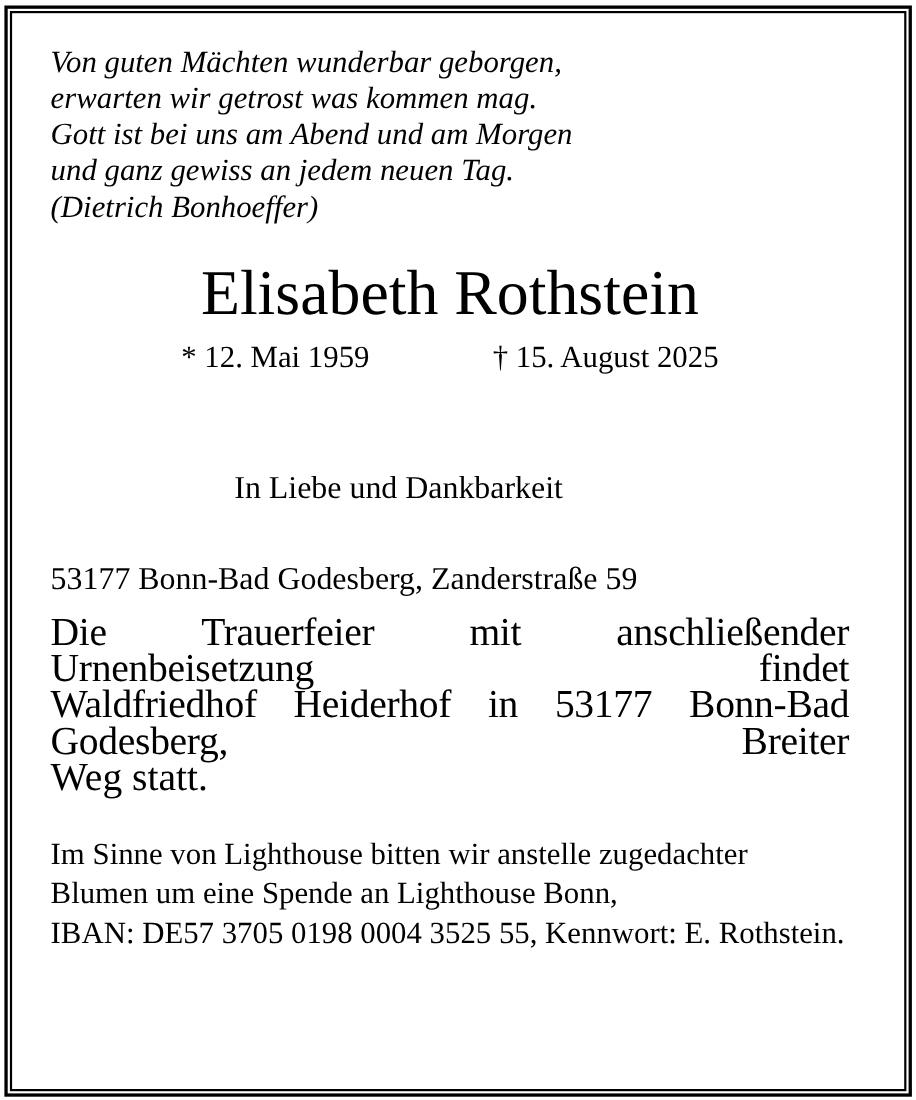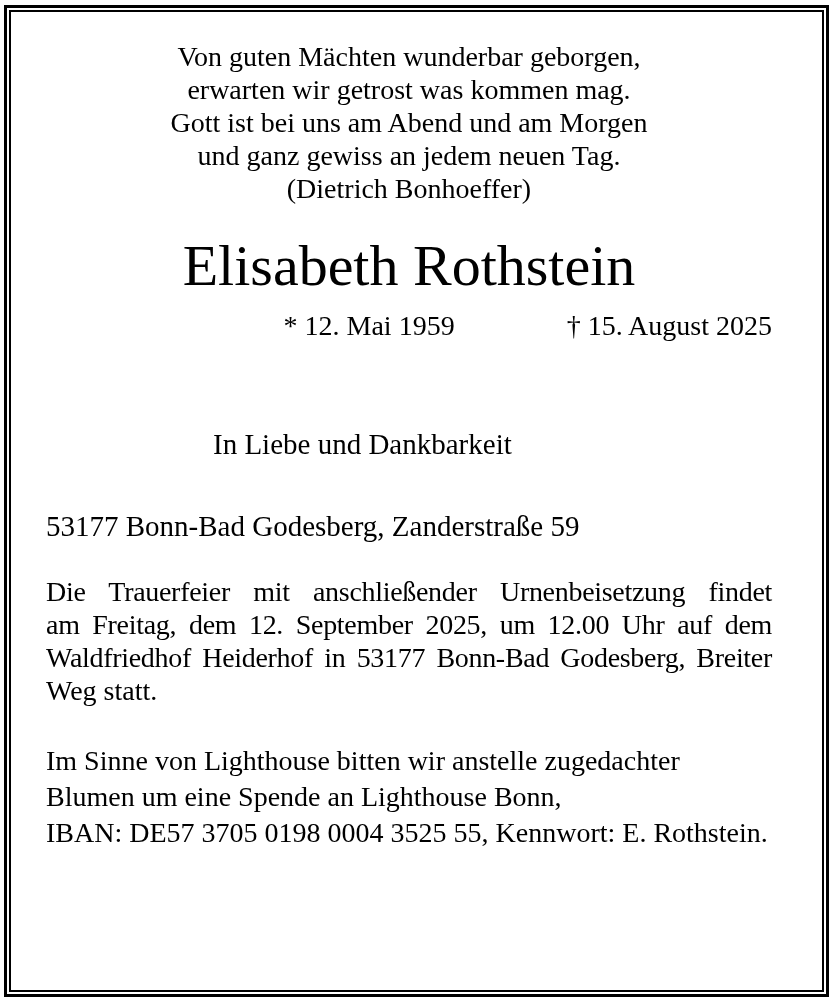--- a/index.html
+++ b/index.html
@@ -24,35 +24,36 @@
   }
   .frame-inner {
     width: 100%;
     height: 100%;
     border: 2px solid #000000;
     box-sizing: border-box;
     padding: 28px 50px 0 35px;
     overflow: hidden;
   }
   .poem {
-    text-align: center;
+    text-align: left;
+    font-style: italic;
     font-size: 28px;
     line-height: 33px;
   }
   .deceased-name {
     text-align: center;
     font-size: 58px;
     line-height: 58px;
     margin-top: 32px;
     white-space: nowrap;
     font-family: Liberation Serif, serif;
   }
   .dates-row {
     display: flex;
-    justify-content: flex-end;
+    justify-content: center;
     gap: 112px;
     font-size: 28px;
     line-height: 33px;
     margin-top: 14px;
   }
   .mourning-intro {
     margin-left: 167px;
     margin-top: 84px;
     font-size: 29px;
     line-height: 36px;
@@ -62,22 +63,22 @@
     margin-top: 38px;
     font-size: 29px;
     line-height: 37px;
   }
   .address-line {
     margin-top: 46px;
     font-size: 29px;
     line-height: 36px;
   }
   .ceremony {
-    margin-top: 31px;
-    font-size: 28px;
+    margin-top: 14px;
+    font-size: 36px;
     line-height: 33px;
   }
   .ceremony .jline {
     text-align: justify;
     text-align-last: justify;
     letter-spacing: -0.3px;
   }
   .ceremony .lastline {
     text-align: left;
   }
@@ -108,21 +109,20 @@
       <span>† 15. August 2025</span>
     </div>
 
     <div class="mourning-intro">In Liebe und Dankbarkeit</div>
 
 
     <div class="address-line">53177 Bonn-Bad Godesberg, Zanderstraße 59</div>
 
     <div class="ceremony">
       <div class="jline">Die Trauerfeier mit anschließender Urnenbeisetzung findet</div>
-      <div class="jline">am Freitag, dem 12. September 2025, um 12.00 Uhr auf dem</div>
       <div class="jline">Waldfriedhof Heiderhof in 53177 Bonn-Bad Godesberg, Breiter</div>
       <div class="lastline">Weg statt.</div>
     </div>
 
     <div class="donation">
       <div>Im Sinne von Lighthouse bitten wir anstelle zugedachter</div>
       <div>Blumen um eine Spende an Lighthouse Bonn,</div>
       <div>IBAN: DE57 3705 0198 0004 3525 55, Kennwort: E. Rothstein.</div>
     </div>
 

